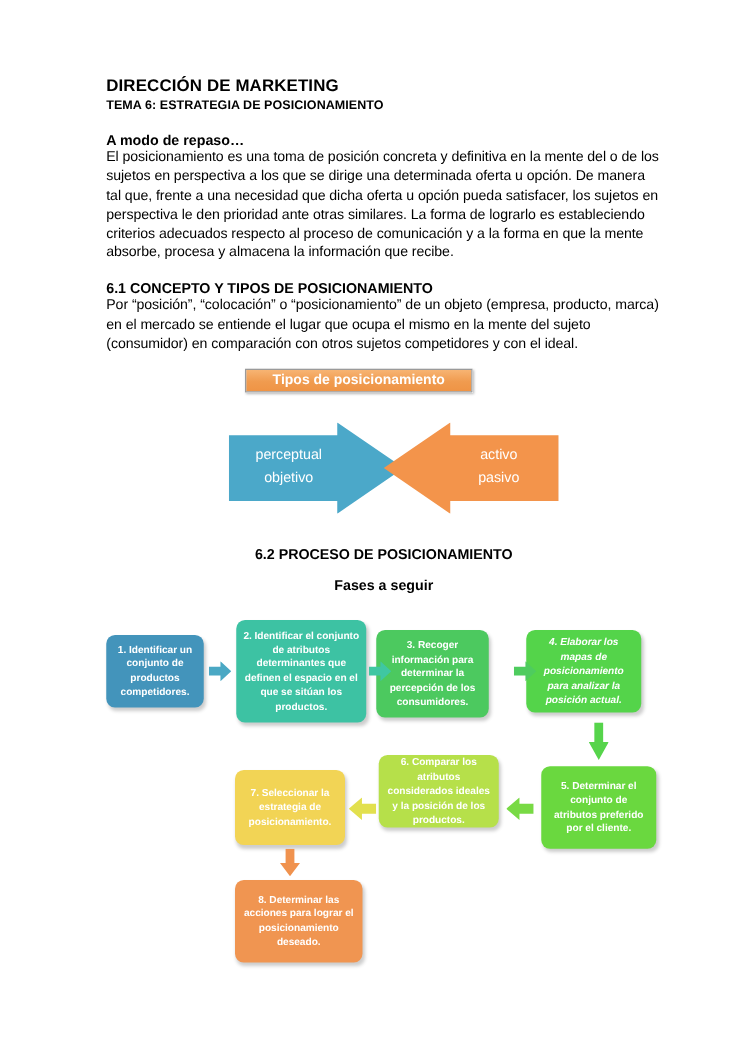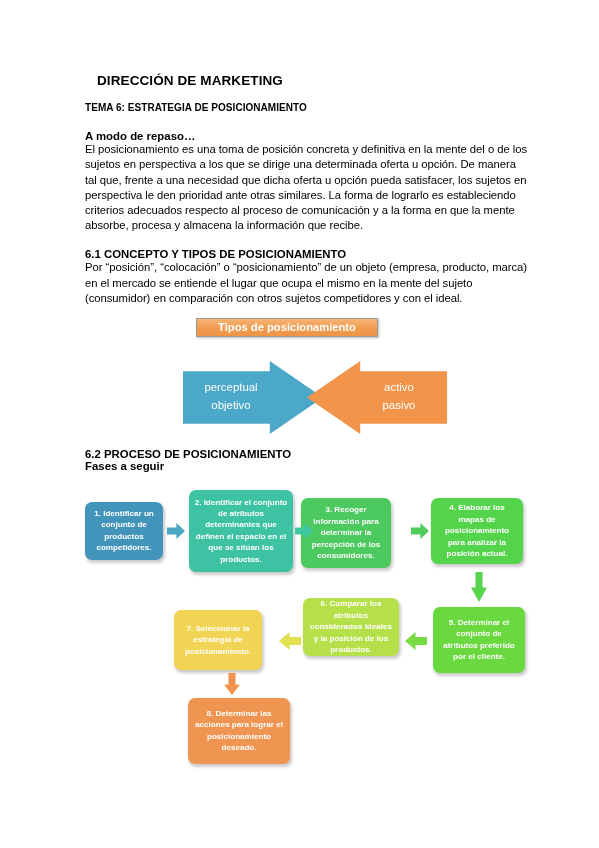--- a/index.html
+++ b/index.html
@@ -18,21 +18,21 @@
     box-sizing:border-box;
     padding:60px 70px 0 85px;
   }
 
   
   .doc-title{
     font-size:13.5px;
     font-weight:bold;
     letter-spacing:.1px;
     line-height:1.28;
-    margin:12px;
+    margin:0;
   }
   .doc-subtitle{
     font-size:10px;
     font-weight:bold;
     letter-spacing:.05px;
     line-height:1.3;
     margin:1px 0 0 0;
   }
   .lead-heading{
     font-size:11.4px;
@@ -47,21 +47,22 @@
     letter-spacing:-.05px;
   }
   .section-heading{
     font-size:11.4px;
     font-weight:bold;
     margin:15px 0 0 0;
   }
   .section-heading2{
     font-size:11.4px;
     font-weight:bold;
-    margin:0;
+    margin:13px;
+    text-align:center;
   }
 
   
   .types-diagram{
     position:relative;
     height:130px;
     margin-top:12px;
   }
   .types-banner{
     position:absolute;
@@ -175,24 +176,24 @@
 
   </div>
 
   <p class="section-heading2">6.2 PROCESO DE POSICIONAMIENTO</p>
   <p class="section-heading2">Fases a seguir</p>
 
   <div class="flow" id="flow">
       <div class="node" style="left: 0px; top: 20px; width: 78px; height: 58px; background: rgb(67, 148, 187);">1. Identificar un conjunto de productos competidores.</div>
       <div class="node" style="left: 104px; top: 8px; width: 104px; height: 82px; background: rgb(61, 194, 163);">2. Identificar el conjunto de atributos determinantes que definen el espacio en el que se sitúan los productos.</div>
       <div class="node" style="left: 216px; top: 16px; width: 90px; height: 70px; background: rgb(76, 201, 95);">3. Recoger información para determinar la percepción de los consumidores.</div>
-      <div class="node" style="left: 346px; top: 16px; width: 92px; height: 66px; background: rgb(84, 212, 74);">4. Elaborar los mapas de posicionamiento para analizar la posición actual.</div>
+      <div class="node" style="left: 336px; top: 16px; width: 92px; height: 66px; background: rgb(84, 212, 74); font-style: italic;">4. Elaborar los mapas de posicionamiento para analizar la posición actual.</div>
       <div class="node" style="left: 348px; top: 125px; width: 92px; height: 66px; background: rgb(106, 216, 63);">5. Determinar el conjunto de atributos preferido por el cliente.</div>
       <div class="node" style="left: 218px; top: 116px; width: 96px; height: 58px; background: rgb(182, 224, 74);">6. Comparar los atributos considerados ideales y la posición de los productos.</div>
-      <div class="node" style="left: 89px; top: 128px; width: 88px; height: 60px; background: rgb(242, 212, 85);">7. Seleccionar la estrategia de posicionamiento.</div>
+      <div class="node" style="left: 103px; top: 128px; width: 88px; height: 60px; background: rgb(242, 212, 85);">7. Seleccionar la estrategia de posicionamiento.</div>
       <div class="node" style="left: 103px; top: 216px; width: 102px; height: 66px; background: rgb(240, 149, 81);">8. Determinar las acciones para lograr el posicionamiento deseado.</div>
       <div class="conn right" style="left: 82px; top: 41px; width: 18px; height: 16px; background: rgb(74, 168, 196);"></div>
       <div class="conn right" style="left: 210px; top: 41px; width: 18px; height: 16px; background: rgb(63, 199, 162);"></div>
       <div class="conn right" style="left: 326px; top: 41px; width: 18px; height: 16px; background: rgb(78, 204, 94);"></div>
       <div class="conn down" style="left: 386px; top: 90px; width: 16px; height: 30px; background: rgb(86, 212, 75);"></div>
       <div class="conn left" style="left: 320px; top: 150px; width: 22px; height: 18px; background: rgb(120, 218, 68);"></div>
       <div class="conn left" style="left: 194px; top: 150px; width: 22px; height: 18px; background: rgb(226, 224, 78);"></div>
       <div class="conn down" style="left: 139px; top: 191px; width: 16px; height: 22px; background: rgb(240, 146, 78);"></div>
     </div>
 

